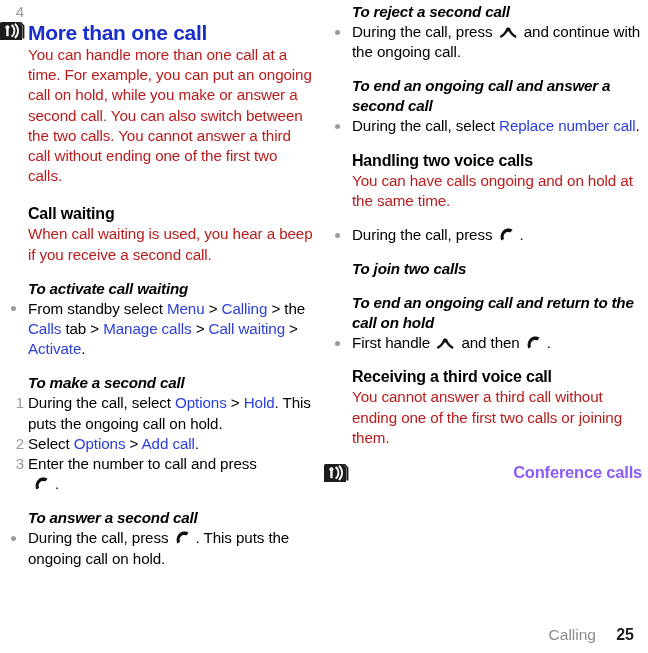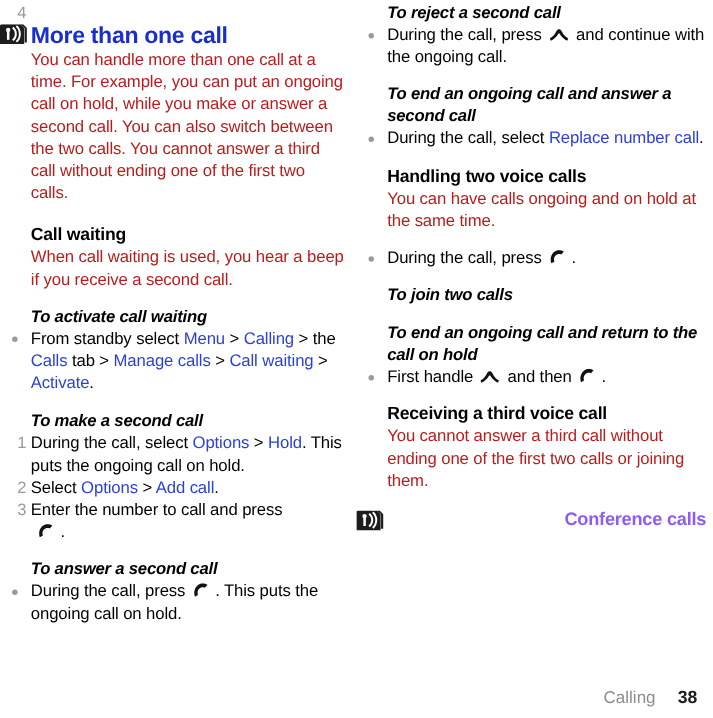--- a/index.html
+++ b/index.html
@@ -318,14 +318,14 @@
         <h2 class="sec-head-black">Conference calls</h2>
       </div>
 
     </div>
   </div>
 
 </div>
 
 <div class="footer">
   <span class="sect">Calling</span>
-  <span class="pageno">38</span>
+  <span class="pageno">25</span>
 </div>
 
 </body></html>

